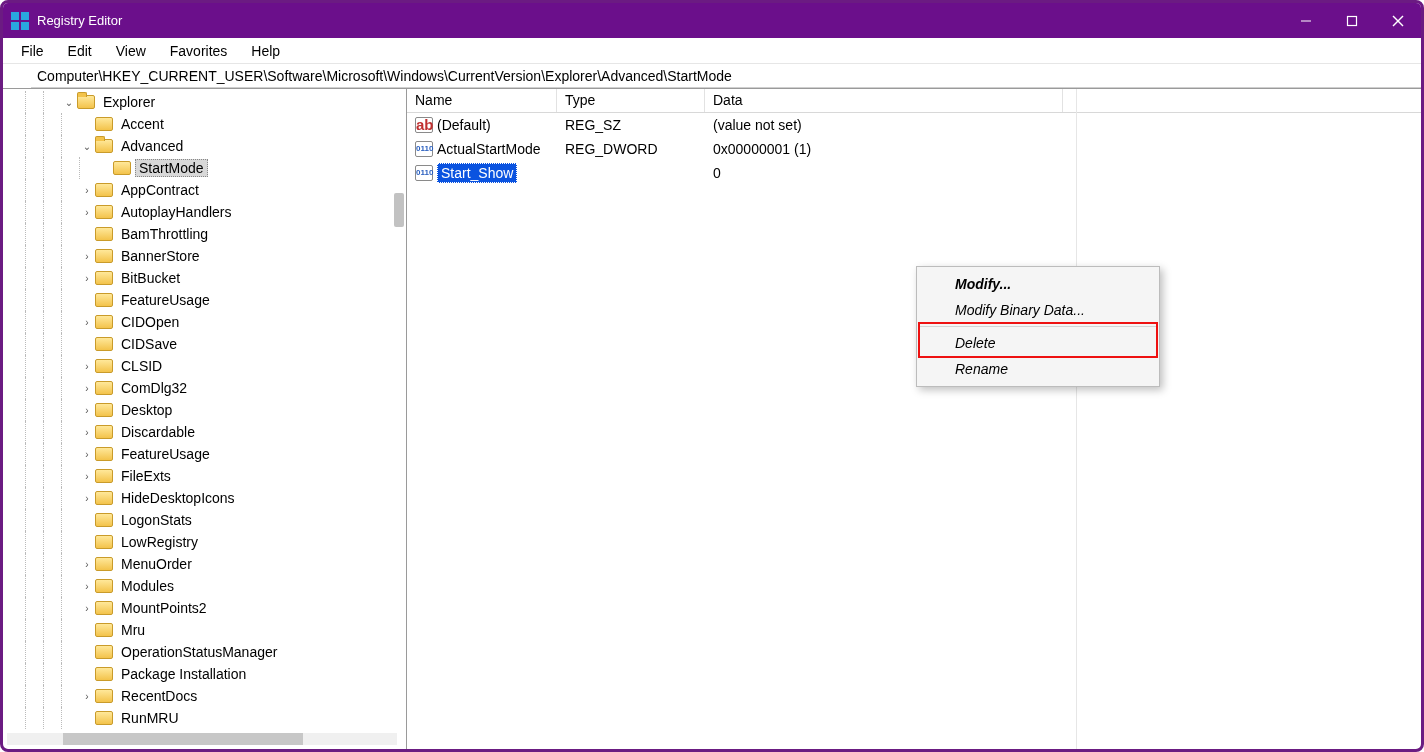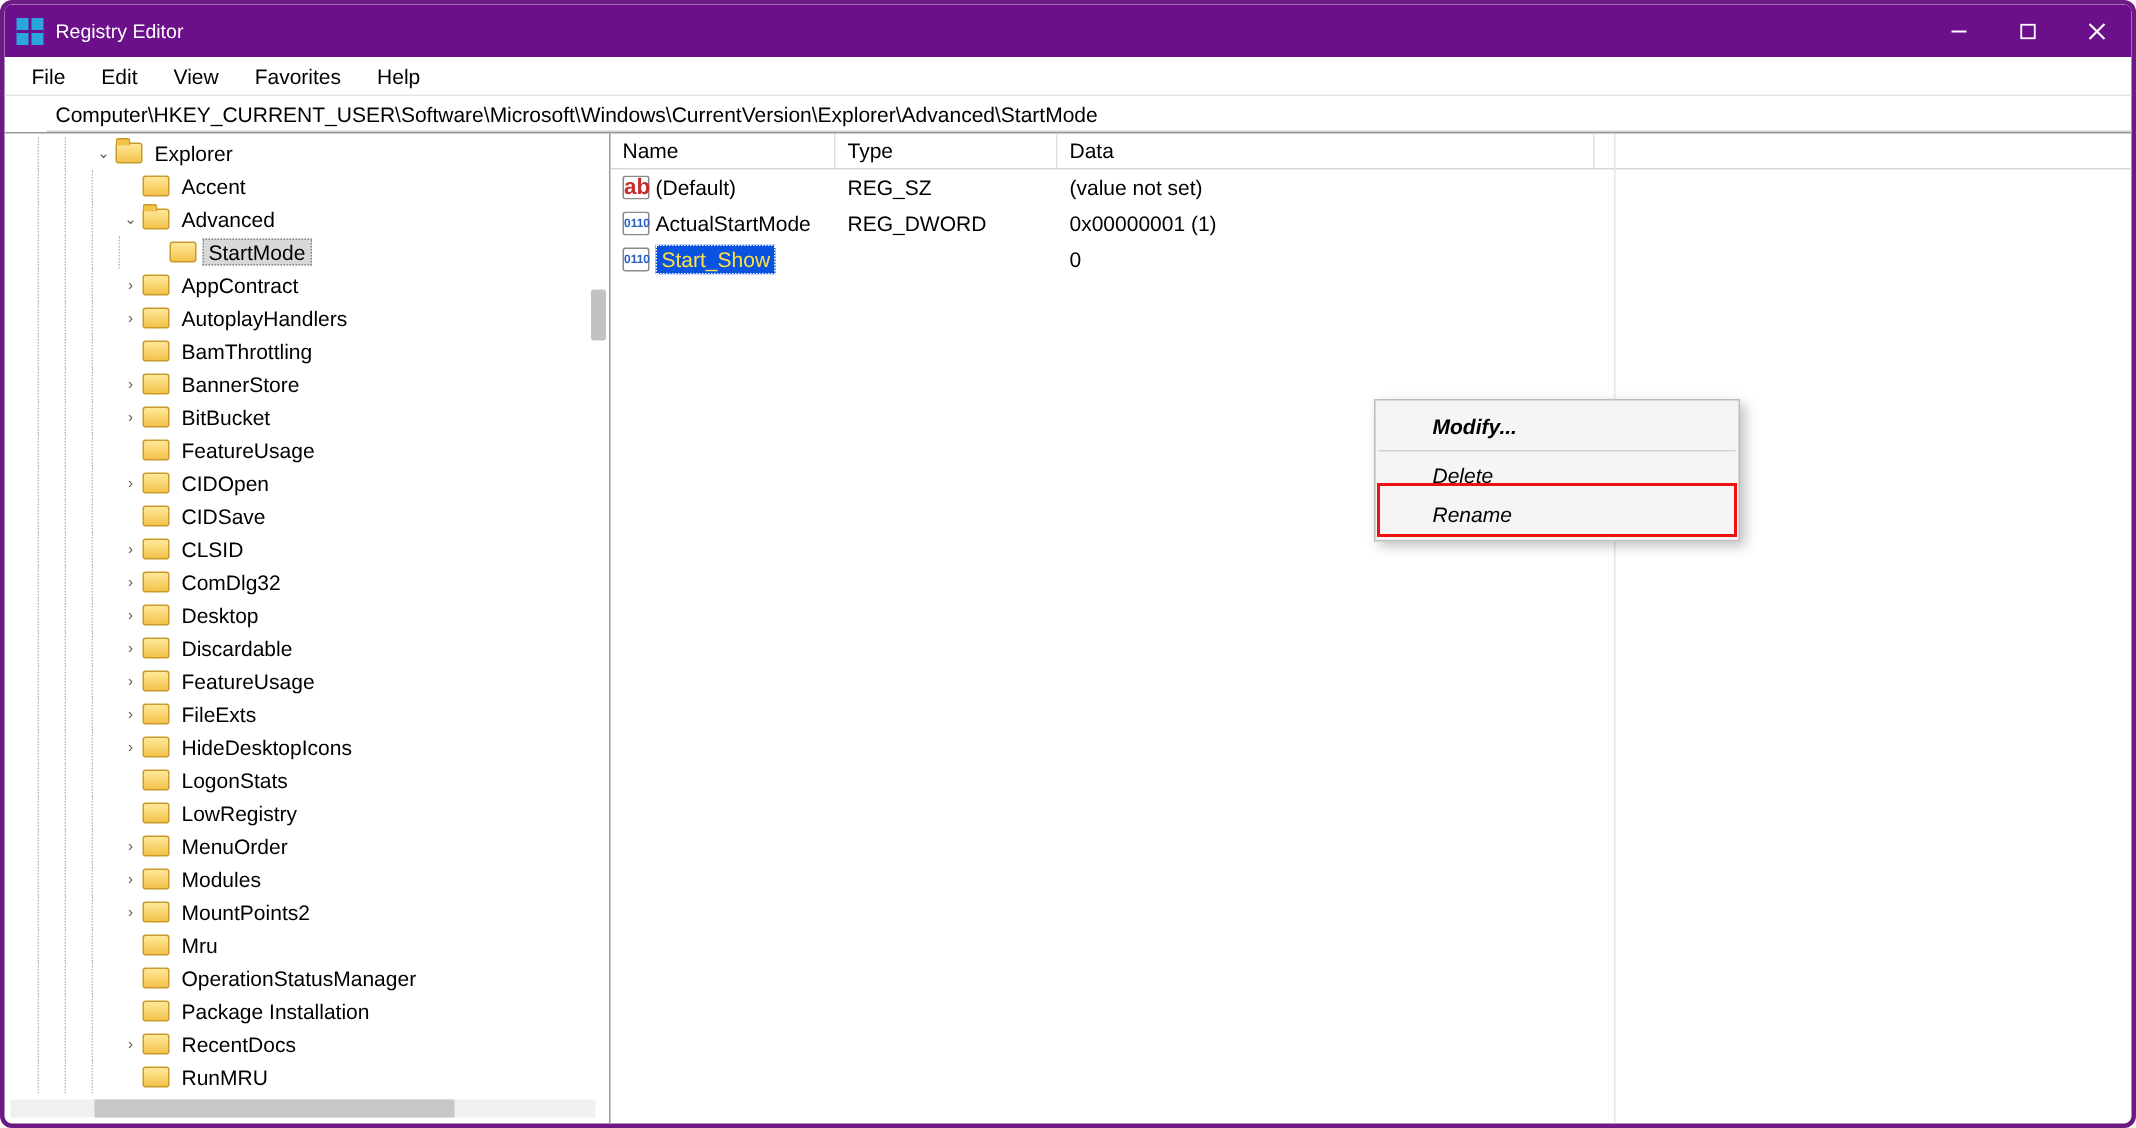--- a/index.html
+++ b/index.html
@@ -120,21 +120,21 @@
   .col-name { width:150px; }
   .col-type { width:148px; }
   .col-data { width:358px; }
   .list-body { font-size:14px; }
   .list-row { height:24px; display:flex; align-items:center; }
   .list-row .cell { padding:0 8px; overflow:hidden; text-overflow:ellipsis; white-space:nowrap; }
   .list-row .cell-name { width:150px; display:flex; align-items:center; gap:4px; }
   .list-row .cell-type { width:148px; }
   .list-row .cell-data { width:358px; }
   .list-row.selected .cell-name .val-label {
-    background:#0a53e0; color:#fde047; padding:1px 3px; border:1px dotted #fff;
+    background:#0a53e0; color:#ffffff; padding:1px 3px; border:1px dotted #fff;
   }
   .reg-icon {
     width:18px; height:16px; display:inline-block; flex:0 0 18px;
     border:1px solid #8a8a8a; border-radius:2px;
     background:#fff; font-size:15px; line-height:14px; text-align:center;
     font-weight:bold; color:#c03030;
   }
   .reg-icon.bin { color:#2a5fbf; font-size:8px; }
   .context-menu {
     position:absolute; left:509px; top:177px; width:244px;
@@ -497,20 +497,21 @@
               <span class="val-label">Start_Show</span>
             </div>
             <div class="cell cell-type"></div>
             <div class="cell cell-data" style="padding-left: 8px;">0</div>
           </div>
         </div>
       <div class="list-vdiv"></div>
 
       <div class="context-menu" id="ctxmenu">
           <div class="cm-item bold">Modify...</div>
+          <div class="cm-item">Modify Binary Data...</div>
           <div class="cm-sep"></div>
           <div class="cm-item">Delete</div>
           <div class="cm-item">Rename</div>
         </div>
       <div class="highlight-box"></div>
     </div>
 
   </div>
 </div>
 

